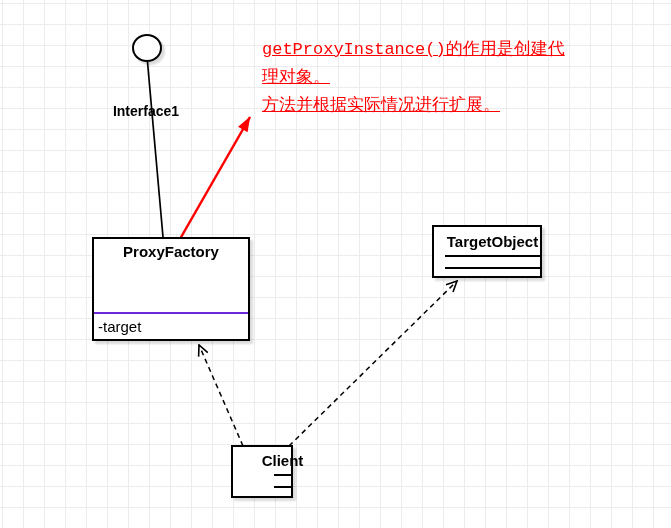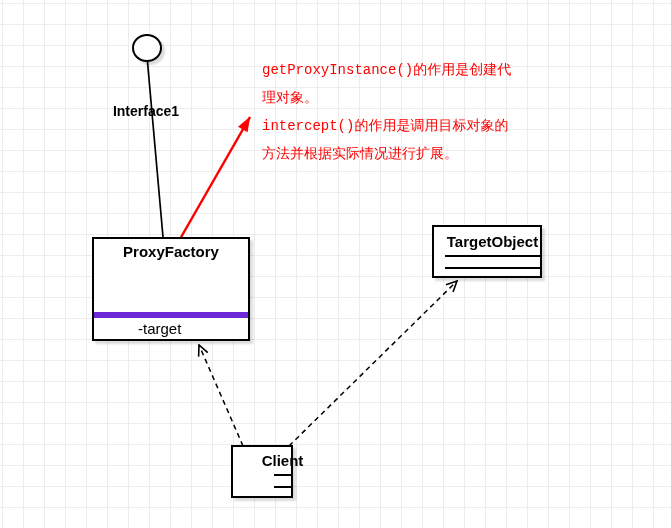--- a/index.html
+++ b/index.html
@@ -37,22 +37,21 @@
   }
   .cls-title {
     font-weight: bold;
     font-size: 15px;
     text-align: center;
     display: flex;
     align-items: center;
     justify-content: center;
   }
   .cls-compartment {
-    border-top: 6px solid #6d28d9;
-    padding-left: 40px;
+    border-top: 2px solid #6d28d9;
   }
   .cls-member {
     font-size: 15px;
     line-height: 19px;
     padding-left: 4px;
     white-space: nowrap;
   }
 
   
   .proxy { left: 92px; top: 237px; width: 158px; height: 104px; gap: 48px; }
@@ -85,27 +84,28 @@
     text-align: center;
     font-weight: bold;
     font-size: 14px;
     color: #000000;
     margin-top: 32px;
   }
 
   
   .red-note {
     position: absolute;
-    left: 262px; top: 56px;
+    left: 262px; top: 36px;
     width: 402px;
     font-family: "Liberation Mono", "DejaVu Sans Mono", monospace;
-    font-size: 14px;
+    font-size: 17px;
     line-height: 28px;
     color: #ff0000;
     white-space: nowrap;
+    text-decoration: underline;
   }
 </style>
 </head>
 <body>
 
 <div class="canvas">
 
   <svg class="connectors" viewBox="0 0 671 528" xmlns="http://www.w3.org/2000/svg">
     <defs>
       <marker id="openArrow" markerUnits="userSpaceOnUse" markerWidth="13" markerHeight="13" viewBox="0 0 13 13" refX="12" refY="6.5" orient="auto">
@@ -124,21 +124,20 @@
 
     <line x1="289" y1="446" x2="457" y2="281" stroke="#000000" stroke-width="1.5" stroke-dasharray="5,4" marker-end="url(#openArrow)"></line>
   </svg>
 
   <div class="iface-circle"></div>
   <div class="iface-label">Interface1</div>
 
   <div class="red-note">
     <div>getProxyInstance()的作用是创建代</div>
     <div>理对象。</div>
-    <div>intercept()的作用是调用目标对象的</div>
     <div>方法并根据实际情况进行扩展。</div>
   </div>
 
   <div class="cls proxy">
     <div class="cls-title">ProxyFactory</div>
     <div class="cls-compartment attrs">
       <div class="cls-member">-target</div>
     </div>
   </div>
 

